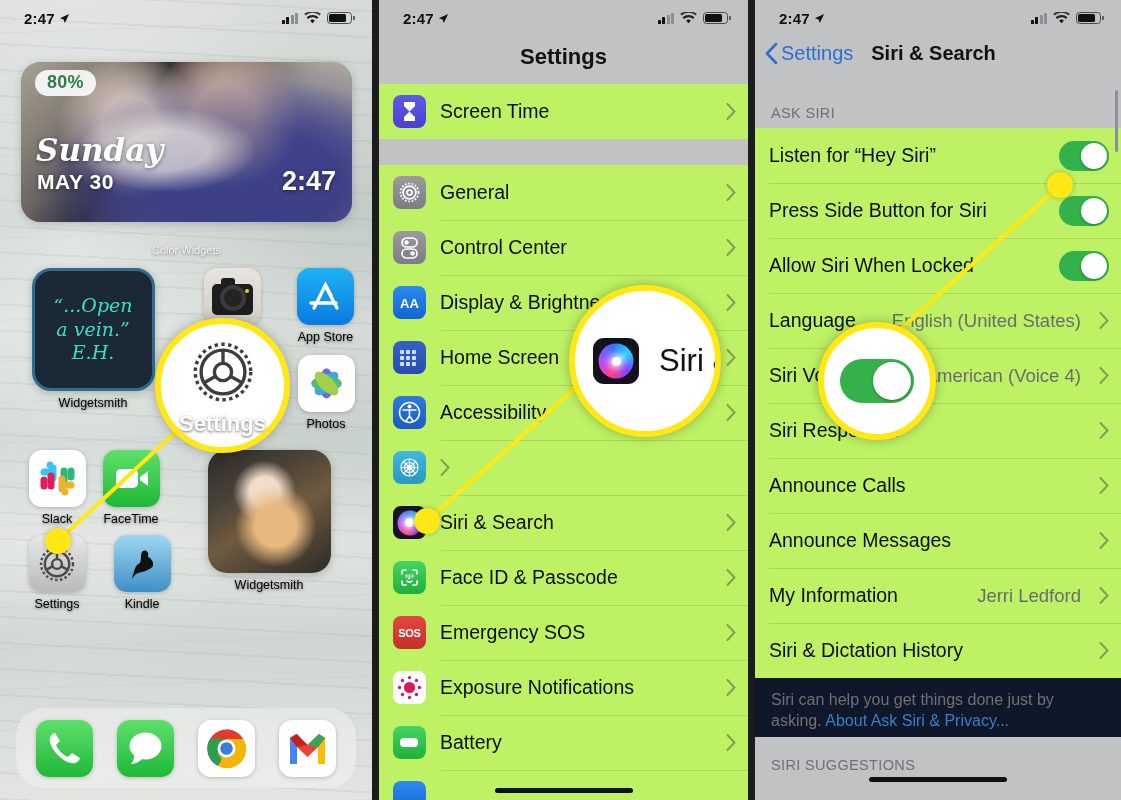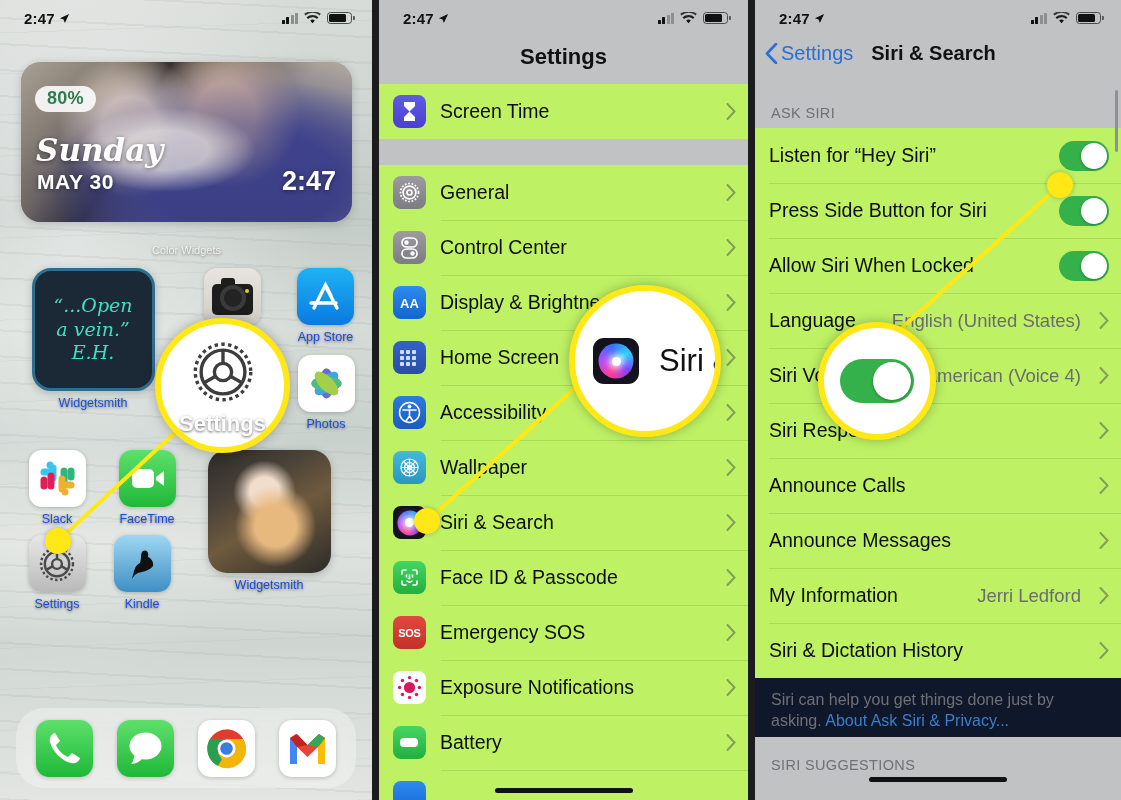--- a/index.html
+++ b/index.html
@@ -80,21 +80,21 @@
       linear-gradient(120deg,#b0a99d 0%,#8d8378 22%,#3a3430 36%,#6a6258 48%,#b9b0a2 70%,#cdc4b6 100%);
   }
   .w-photo::after{
     content:""; position:absolute; inset:0;
     background:
       radial-gradient(ellipse at 44% 55%, rgba(245,240,232,.65) 0 16%, rgba(245,240,232,0) 34%),
       radial-gradient(ellipse at 74% 92%, rgba(60,64,140,.55) 0 40%, rgba(60,64,140,0) 75%),
       linear-gradient(180deg, rgba(0,0,0,.05), rgba(0,0,0,.22));
   }
   .w-batt{
-    position:absolute; left:14px; top:24px;
+    position:absolute; left:14px; top:8px;
     background:rgba(255,255,255,.88); color:#2e7d4f;
     font-size:18px; font-weight:bold; padding:2px 12px 3px;
     border-radius:13px; letter-spacing:.3px;
   }
   .w-day{
     position:absolute; left:15px; top:70px; color:#fff;
     font-family:"DejaVu Serif", serif; font-style:italic;
     font-size:31px; font-weight:bold;
     text-shadow:0 1px 4px rgba(0,0,0,.5);
   }
@@ -114,21 +114,21 @@
   }
 
   
   .app-row{ position:absolute; display:flex; width:100%; }
   .app{
     width:25%; display:flex; flex-direction:column;
     align-items:center; gap:5px;
   }
   .app-ic{ width:57px; height:57px; border-radius:13px; position:relative;
            box-shadow:0 1px 4px rgba(0,0,0,.22); overflow:hidden; }
-  .app-nm{ color:#1d4ed8; font-size:12.5px; text-shadow:0 1px 3px rgba(0,0,0,.5);
+  .app-nm{ color:#000000; font-size:12.5px; text-shadow:0 1px 3px rgba(0,0,0,.5);
            white-space:nowrap; }
   .big-tile{ width:123px; height:123px; border-radius:19px;
              box-shadow:0 2px 8px rgba(0,0,0,.22); overflow:hidden; position:relative; }
 
   .tile-widgetsmith{
     background:#1b2836; border:3px solid #2e6d8e;
     display:flex; align-items:center; justify-content:center; flex-direction:column;
     color:#3fe0c0; font-family:"DejaVu Serif", serif; font-size:19px; line-height:1.25;
     text-align:center; font-style:italic;
   }
@@ -374,21 +374,21 @@
               <path d="M36 42h0" stroke="#ecb22e"></path>
                 <path d="M36 35h6" stroke="#ecb22e"></path>
               <path d="M33 39V29" stroke="#ecb22e"></path>
               <path d="M15 36v-6" stroke="#e01e5a"></path>
                 <path d="M22 36V26" stroke="#e01e5a"></path>
             </g>
           </svg>
         </div>
         <div class="app-nm">Slack</div>
       </div>
-      <div class="app" style="position:absolute;top:450px;left:100px;width:94px;">
+      <div class="app" style="position:absolute;top:450px;left:84px;width:94px;">
         <div class="app-ic ic-facetime">
           <svg viewBox="0 0 57 57" style="position:absolute;inset:0">
             <rect x="13" y="19" width="22" height="19" rx="5" fill="#fff"></rect>
             <path d="M37 27l8-6v15l-8-6z" fill="#fff"></path>
           </svg>
         </div>
         <div class="app-nm">FaceTime</div>
       </div>
       <div class="app" style="position:absolute;top:450px;left:206px;width:126px;">
         <div class="big-tile tile-photo2"></div>
@@ -606,21 +606,20 @@
           <span class="r-ic ic-wallpaper">
             <svg viewBox="0 0 33 33" style="position:absolute;inset:0">
               <g fill="none" stroke="#fff" stroke-width="1.2">
                 <circle cx="16.5" cy="16.5" r="8.5"></circle>
                   <circle cx="16.5" cy="16.5" r="5"></circle>
                 <circle cx="16.5" cy="16.5" r="2"></circle>
                 <path d="M16.5 8v17M8 16.5h17M10.5 10.5l12 12M22.5 10.5l-12 12"></path>
               </g>
             </svg>
           </span>
-          <span class="r-label">Wallpaper</span>
           <svg class="chev" viewBox="0 0 10 17">
               <path d="M1.5 1 8.5 8.5 1.5 16" stroke="#3c3c43" stroke-width="2" fill="none" stroke-linecap="round"></path>
             </svg>
         </div>
 
         <div class="row">
           <span class="r-ic ic-siri">
               <span class="siri-orb"></span>
             </span>
           <span class="r-label">Siri &amp; Search</span>

